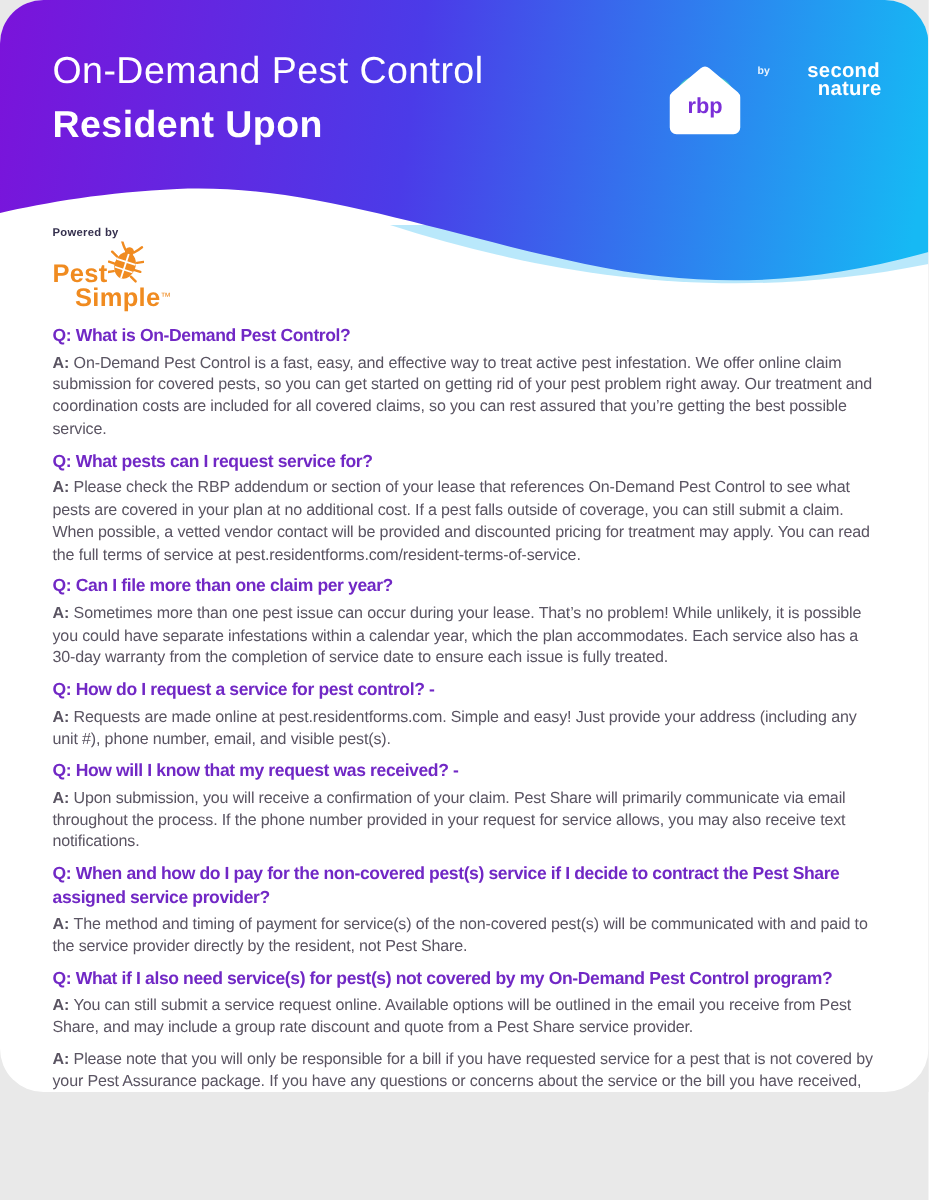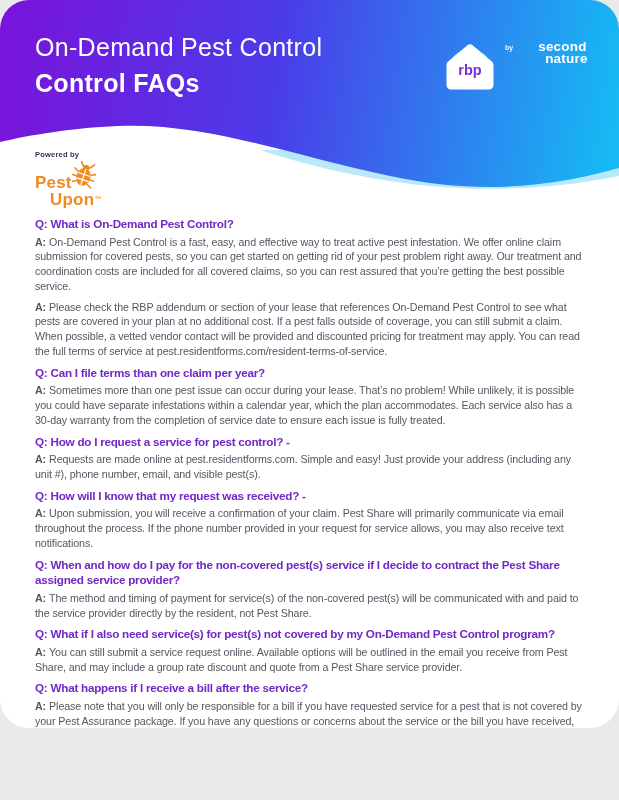--- a/index.html
+++ b/index.html
@@ -64,21 +64,21 @@
       <path d="M260,150 C360,182 480,204 619,176 L619,150 Z" fill="#7fd6f7" opacity="0.55"></path>
 
       <path d="M0,0 L619,0 L619,168
                C540,190 470,193 390,176
                C290,155 205,122 118,126
                C72,128 30,135 0,142 Z" fill="url(#heroGrad)"></path>
     </svg>
 
     <div class="hero-text">
       <div class="hero-title">On-Demand Pest Control</div>
-      <div class="hero-subtitle">Control FAQs</div>
+      <div class="hero-subtitle">Resident Upon</div>
     </div>
 
     <div class="rbp-lockup">
       <svg class="rbp-icon" viewBox="0 0 54 54">
         <rect x="8" y="10" width="38" height="38" rx="13" fill="#42c7c9"></rect>
         <g stroke="#ffffff" stroke-width="9" stroke-linejoin="round" fill="#ffffff">
           <polygon points="27,8 46,24 46,44 8,44 8,24"></polygon>
         </g>
         <text x="27" y="34" text-anchor="middle" font-family="Liberation Sans, DejaVu Sans, sans-serif" font-size="14.5" font-weight="bold" fill="#7b2fd8">rbp</text>
       </svg>
@@ -110,37 +110,38 @@
         <g transform="rotate(18 12 14)">
           <circle cx="12" cy="6.5" r="3" fill="#f08b20"></circle>
           <ellipse cx="12" cy="16" rx="7" ry="9" fill="#f08b20"></ellipse>
           <line x1="12" y1="8" x2="12" y2="25" stroke="#ffffff" stroke-width="1.2"></line>
           <line x1="5.5" y1="13.5" x2="18.5" y2="13.5" stroke="#ffffff" stroke-width="1.2"></line>
           <line x1="5.8" y1="19" x2="18.2" y2="19" stroke="#ffffff" stroke-width="1.2"></line>
         </g>
       </svg>
     </div>
     <div class="ps-line2">
-      <span class="ps-word"><span>Upon</span><span class="ps-tm">™</span></span>
+      <span class="ps-word"><span>Simple</span><span class="ps-tm">™</span></span>
     </div>
   </div>
 
   <div class="content">
 
     <div class="qa-item">
       <h3 class="question">Q: What is On-Demand Pest Control?</h3>
       <p class="answer"><strong>A:</strong><span>On-Demand Pest Control is a fast, easy, and effective way to treat active pest infestation. We offer online claim submission for covered pests, so you can get started on getting rid of your pest problem right away. Our treatment and coordination costs are included for all covered claims, so you can rest assured that you’re getting the best possible service.</span></p>
     </div>
 
     <div class="qa-item">
+      <h3 class="question">Q: What pests can I request service for?</h3>
       <p class="answer"><strong>A:</strong><span>Please check the RBP addendum or section of your lease that references On-Demand Pest Control to see what pests are covered in your plan at no additional cost. If a pest falls outside of coverage, you can still submit a claim. When possible, a vetted vendor contact will be provided and discounted pricing for treatment may apply. You can read the full terms of service at pest.residentforms.com/resident-terms-of-service.</span></p>
     </div>
 
     <div class="qa-item">
-      <h3 class="question">Q: Can I file terms than one claim per year?</h3>
+      <h3 class="question">Q: Can I file more than one claim per year?</h3>
       <p class="answer"><strong>A:</strong><span>Sometimes more than one pest issue can occur during your lease. That’s no problem! While unlikely, it is possible you could have separate infestations within a calendar year, which the plan accommodates. Each service also has a 30-day warranty from the completion of service date to ensure each issue is fully treated.</span></p>
     </div>
 
     <div class="qa-item">
       <h3 class="question">Q: How do I request a service for pest control? -</h3>
       <p class="answer"><strong>A:</strong><span>Requests are made online at pest.residentforms.com. Simple and easy! Just provide your address (including any unit #), phone number, email, and visible pest(s).</span></p>
     </div>
 
     <div class="qa-item">
       <h3 class="question">Q: How will I know that my request was received? -</h3>
@@ -151,18 +152,17 @@
       <h3 class="question">Q: When and how do I pay for the non-covered pest(s) service if I decide to contract the Pest Share assigned service provider?</h3>
       <p class="answer"><strong>A:</strong><span>The method and timing of payment for service(s) of the non-covered pest(s) will be communicated with and paid to the service provider directly by the resident, not Pest Share.</span></p>
     </div>
 
     <div class="qa-item">
       <h3 class="question">Q: What if I also need service(s) for pest(s) not covered by my On-Demand Pest Control program?</h3>
       <p class="answer"><strong>A:</strong><span>You can still submit a service request online. Available options will be outlined in the email you receive from Pest Share, and may include a group rate discount and quote from a Pest Share service provider.</span></p>
     </div>
 
     <div class="qa-item">
-      <h3 class="question">Q: What happens if I receive a bill after the service?</h3>
       <p class="answer"><strong>A:</strong><span>Please note that you will only be responsible for a bill if you have requested service for a pest that is not covered by your Pest Assurance package. If you have any questions or concerns about the service or the bill you have received, please do not hesitate to contact us at claims@pestshare.com. We are here to help you resolve any issues and provide you with the best possible service.</span></p>
     </div>
 
   </div>
 </div>
 
 </body></html>

